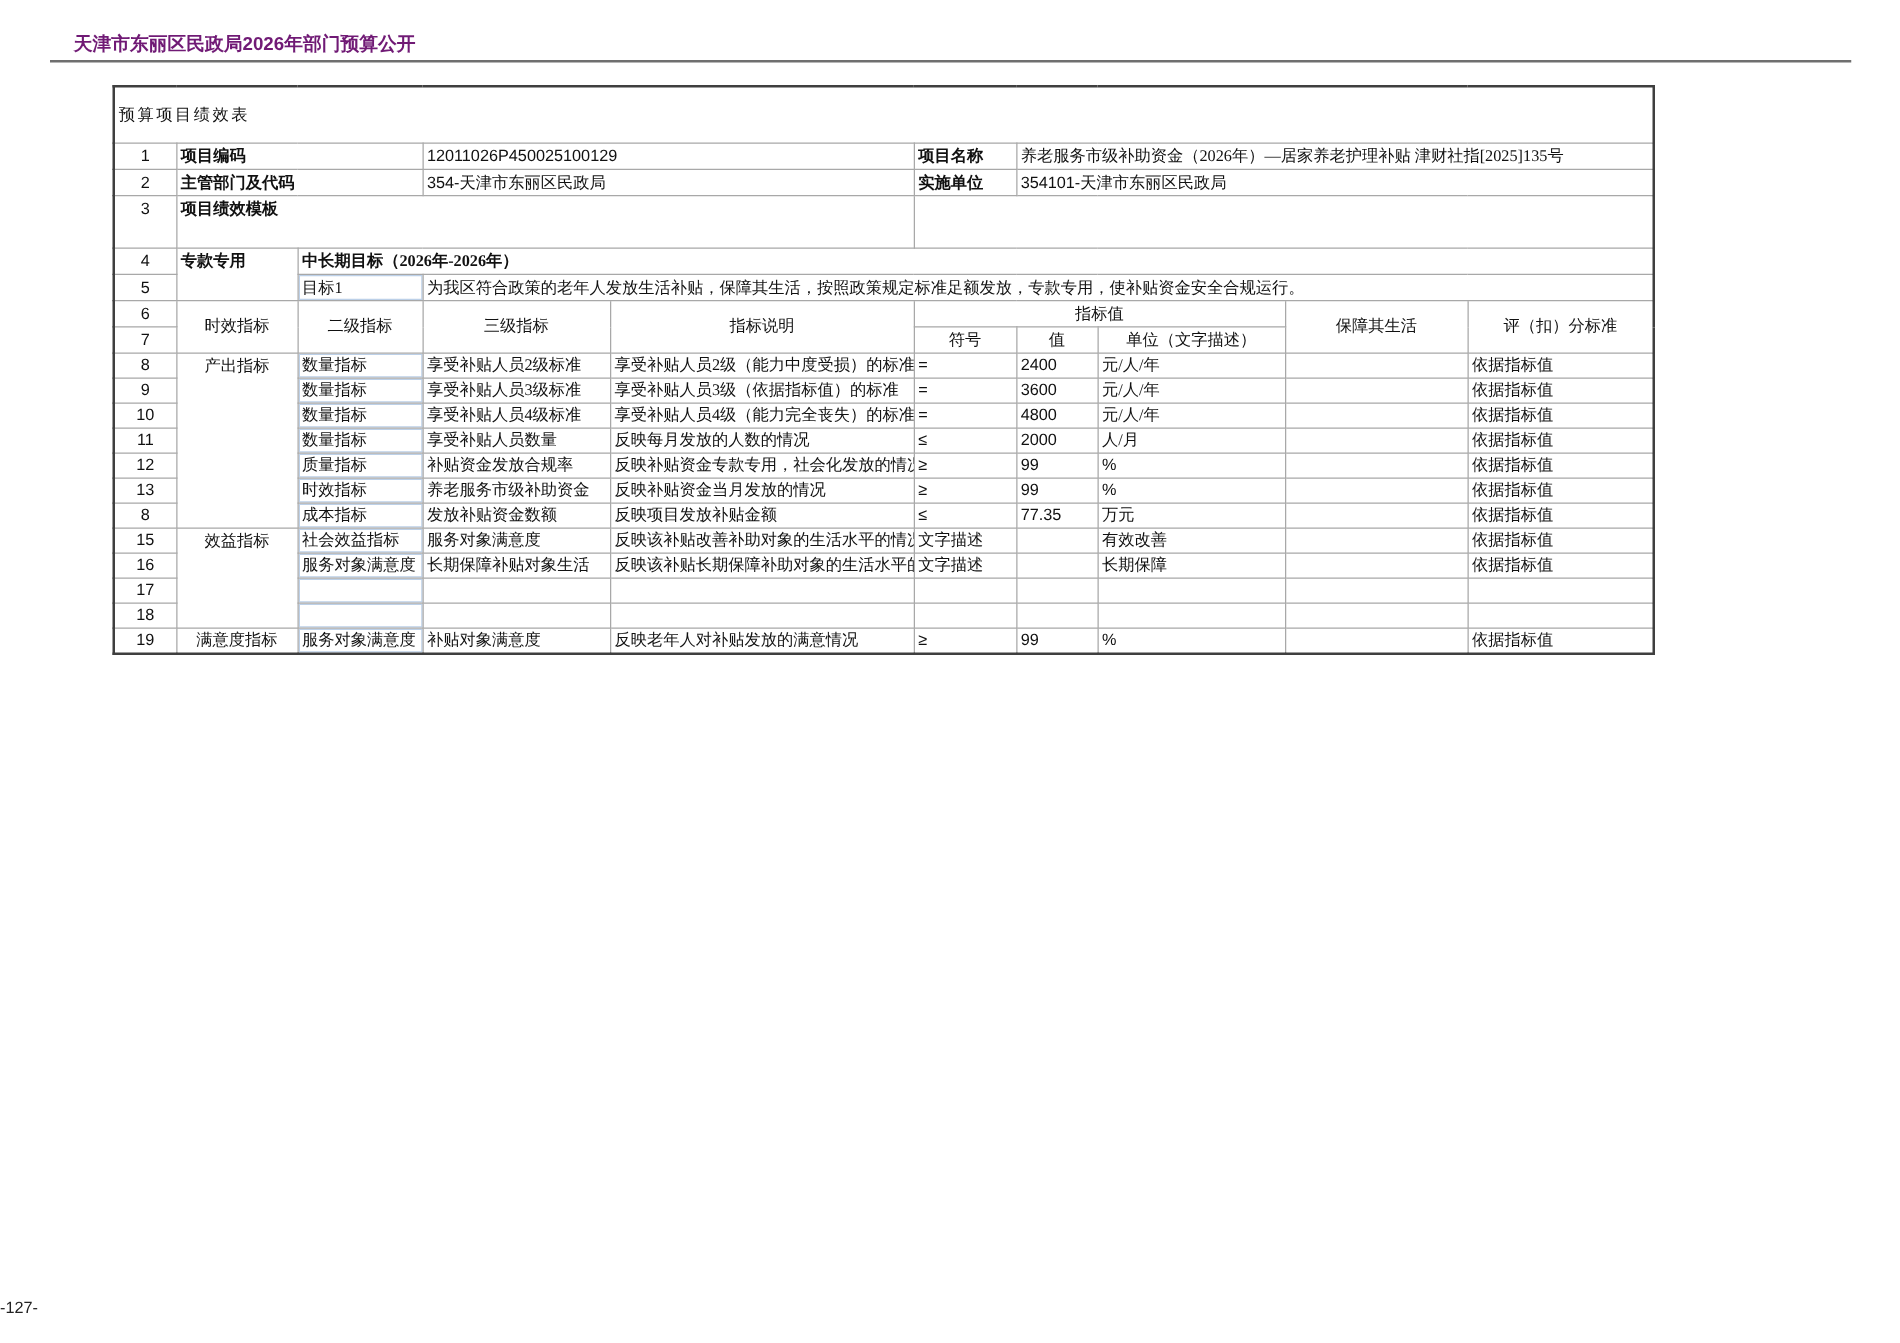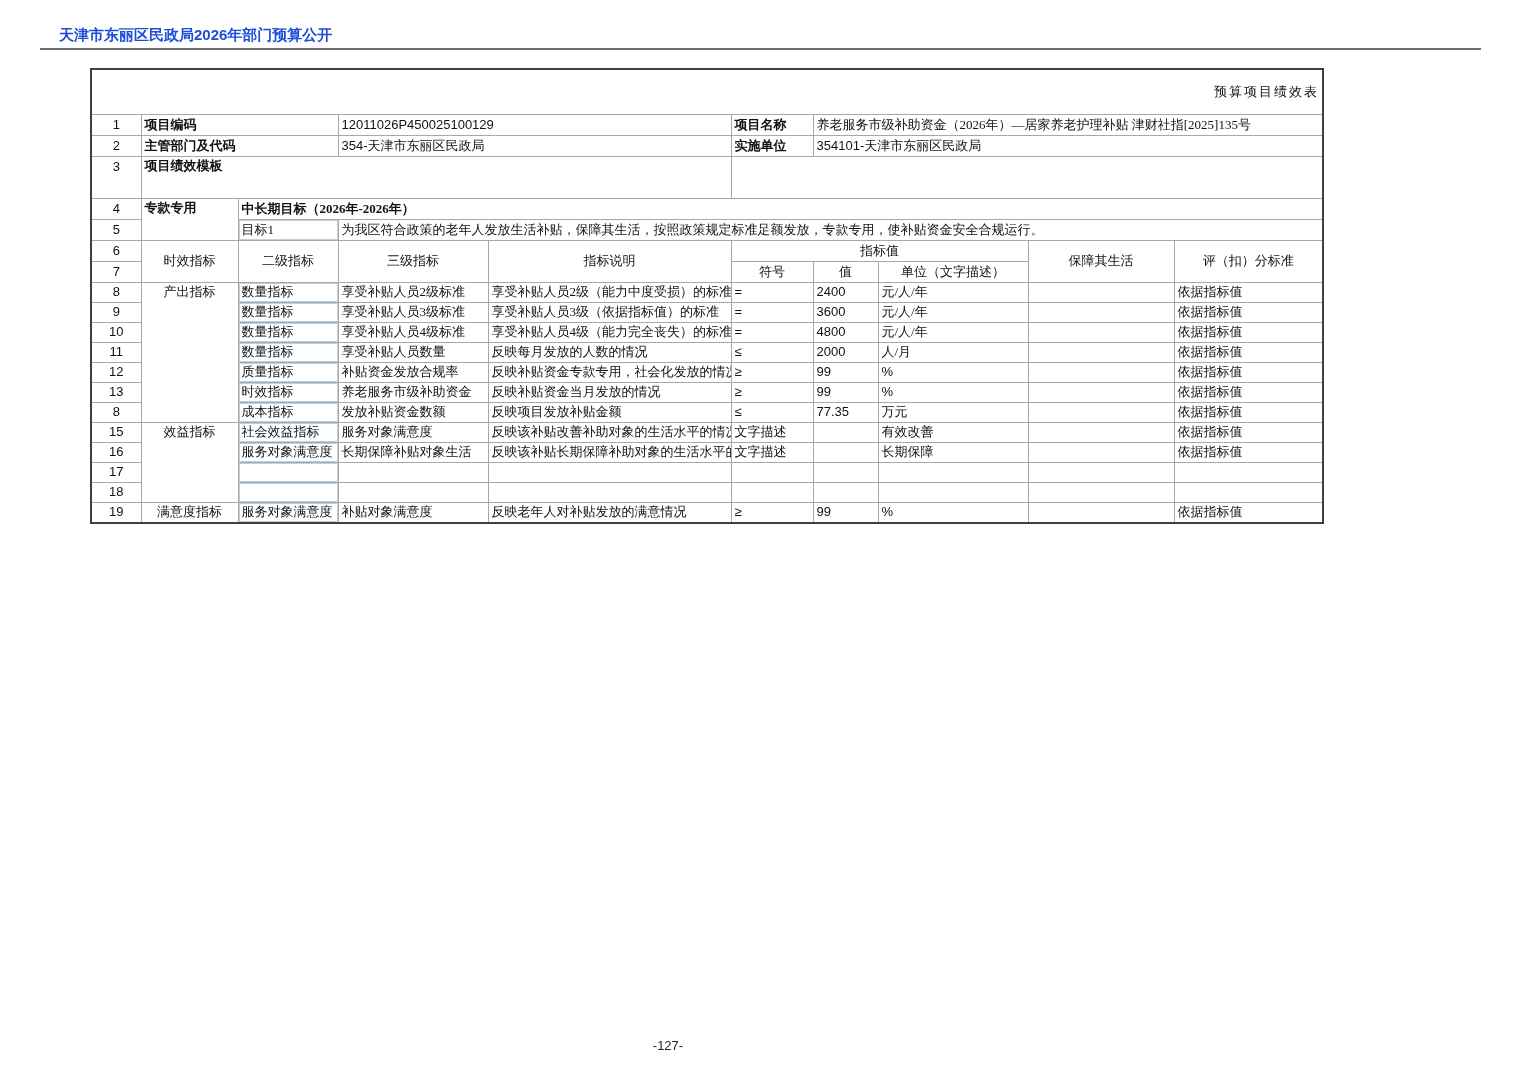--- a/index.html
+++ b/index.html
@@ -2,49 +2,49 @@
 <html><head>
 <meta charset="utf-8">
 <style>
   html,body{margin:0;padding:0;}
   body{
     width:1520px;height:1074px;background:#ffffff;position:relative;
     font-family:"Liberation Serif","DejaVu Serif",serif;color:#1a1a1a;
   }
   .doc-header{
     position:absolute;left:59px;top:26px;font-size:15px;font-weight:bold;
-    font-family:"Liberation Sans","DejaVu Sans",sans-serif;color:#1d4ed8;
+    font-family:"Liberation Sans","DejaVu Sans",sans-serif;color:#701a75;
   }
   .doc-rule{
     position:absolute;left:40px;top:48px;width:1441px;height:2px;background:#6f6f6f;
   }
   .sheet{position:absolute;left:90px;top:68px;}
   table.perf{
     border-collapse:collapse;table-layout:fixed;width:1232px;
     border:2px solid #3f3f3f;background:#fff;
   }
   table.perf td{
     border:1px solid #a8a8a8;font-size:13px;line-height:1.25;
     padding:0 3px;overflow:hidden;white-space:nowrap;vertical-align:middle;
     color:#111;
   }
   td.title-cell{
-    text-align:right;font-size:22px;letter-spacing:2px;height:44px;
+    text-align:left;font-size:22px;letter-spacing:2px;height:44px;
     border-bottom:1px solid #b5b5b5;
   }
   .h21{height:21px}.h42{height:42px}.h20{height:20px}
   .c{text-align:center}.l{text-align:left}
   .bold{font-weight:bold}
-  .top{vertical-align:top !important;padding-top:2px !important;font-family:Liberation Mono, monospace;}
+  .top{vertical-align:top !important;padding-top:2px !important;}
   .num,.sans{font-family:"Liberation Sans","DejaVu Sans",sans-serif;}
   .num{text-align:center;font-size:13px;color:#222;}
   .bx{box-shadow:inset 0 0 0 1px #bcd0e8;}
   .thickb td{border-bottom:2px solid #3f3f3f;}
   .doc-footer{
-    position:absolute;left:0;top:1038px;width:1336px;text-align:center;
+    position:absolute;left:0;top:1038px;width:1336px;
     font-size:13px;font-family:"Liberation Sans","DejaVu Sans",sans-serif;color:#222;
   }
 </style>
 </head>
 <body>
 
 <div class="doc-header">天津市东丽区民政局2026年部门预算公开</div>
 <div class="doc-rule"></div>
 
 <div class="sheet">

